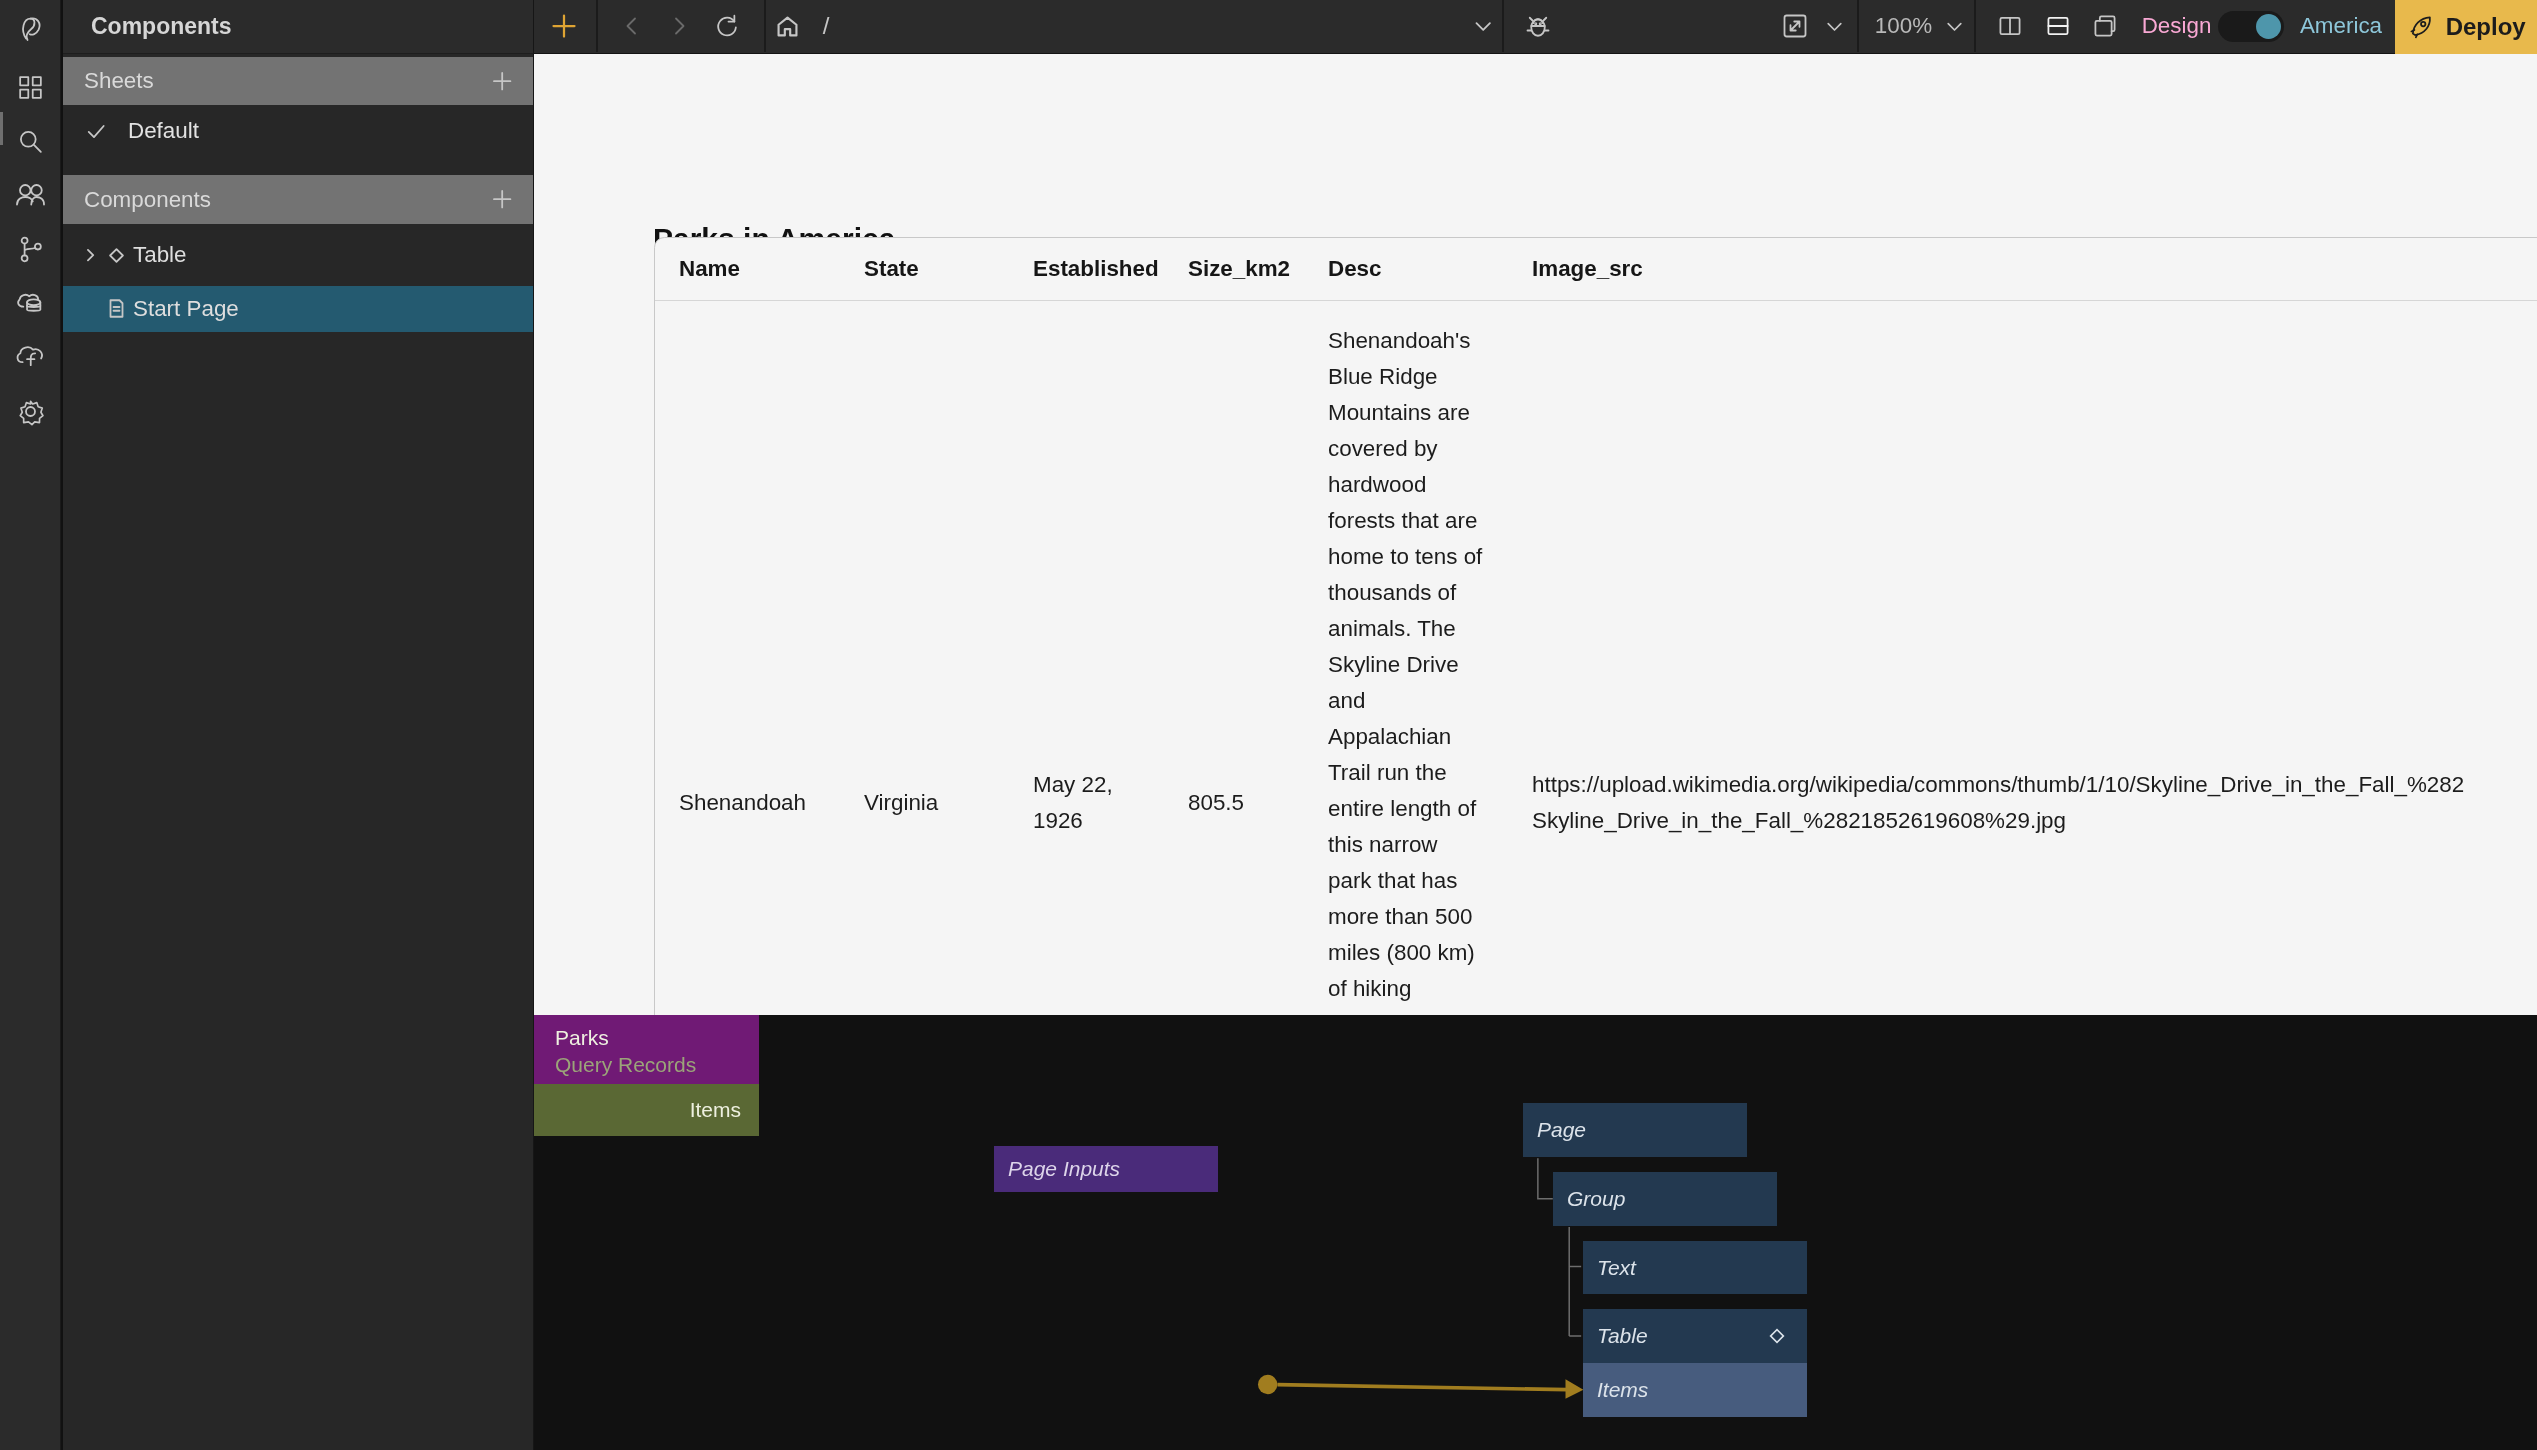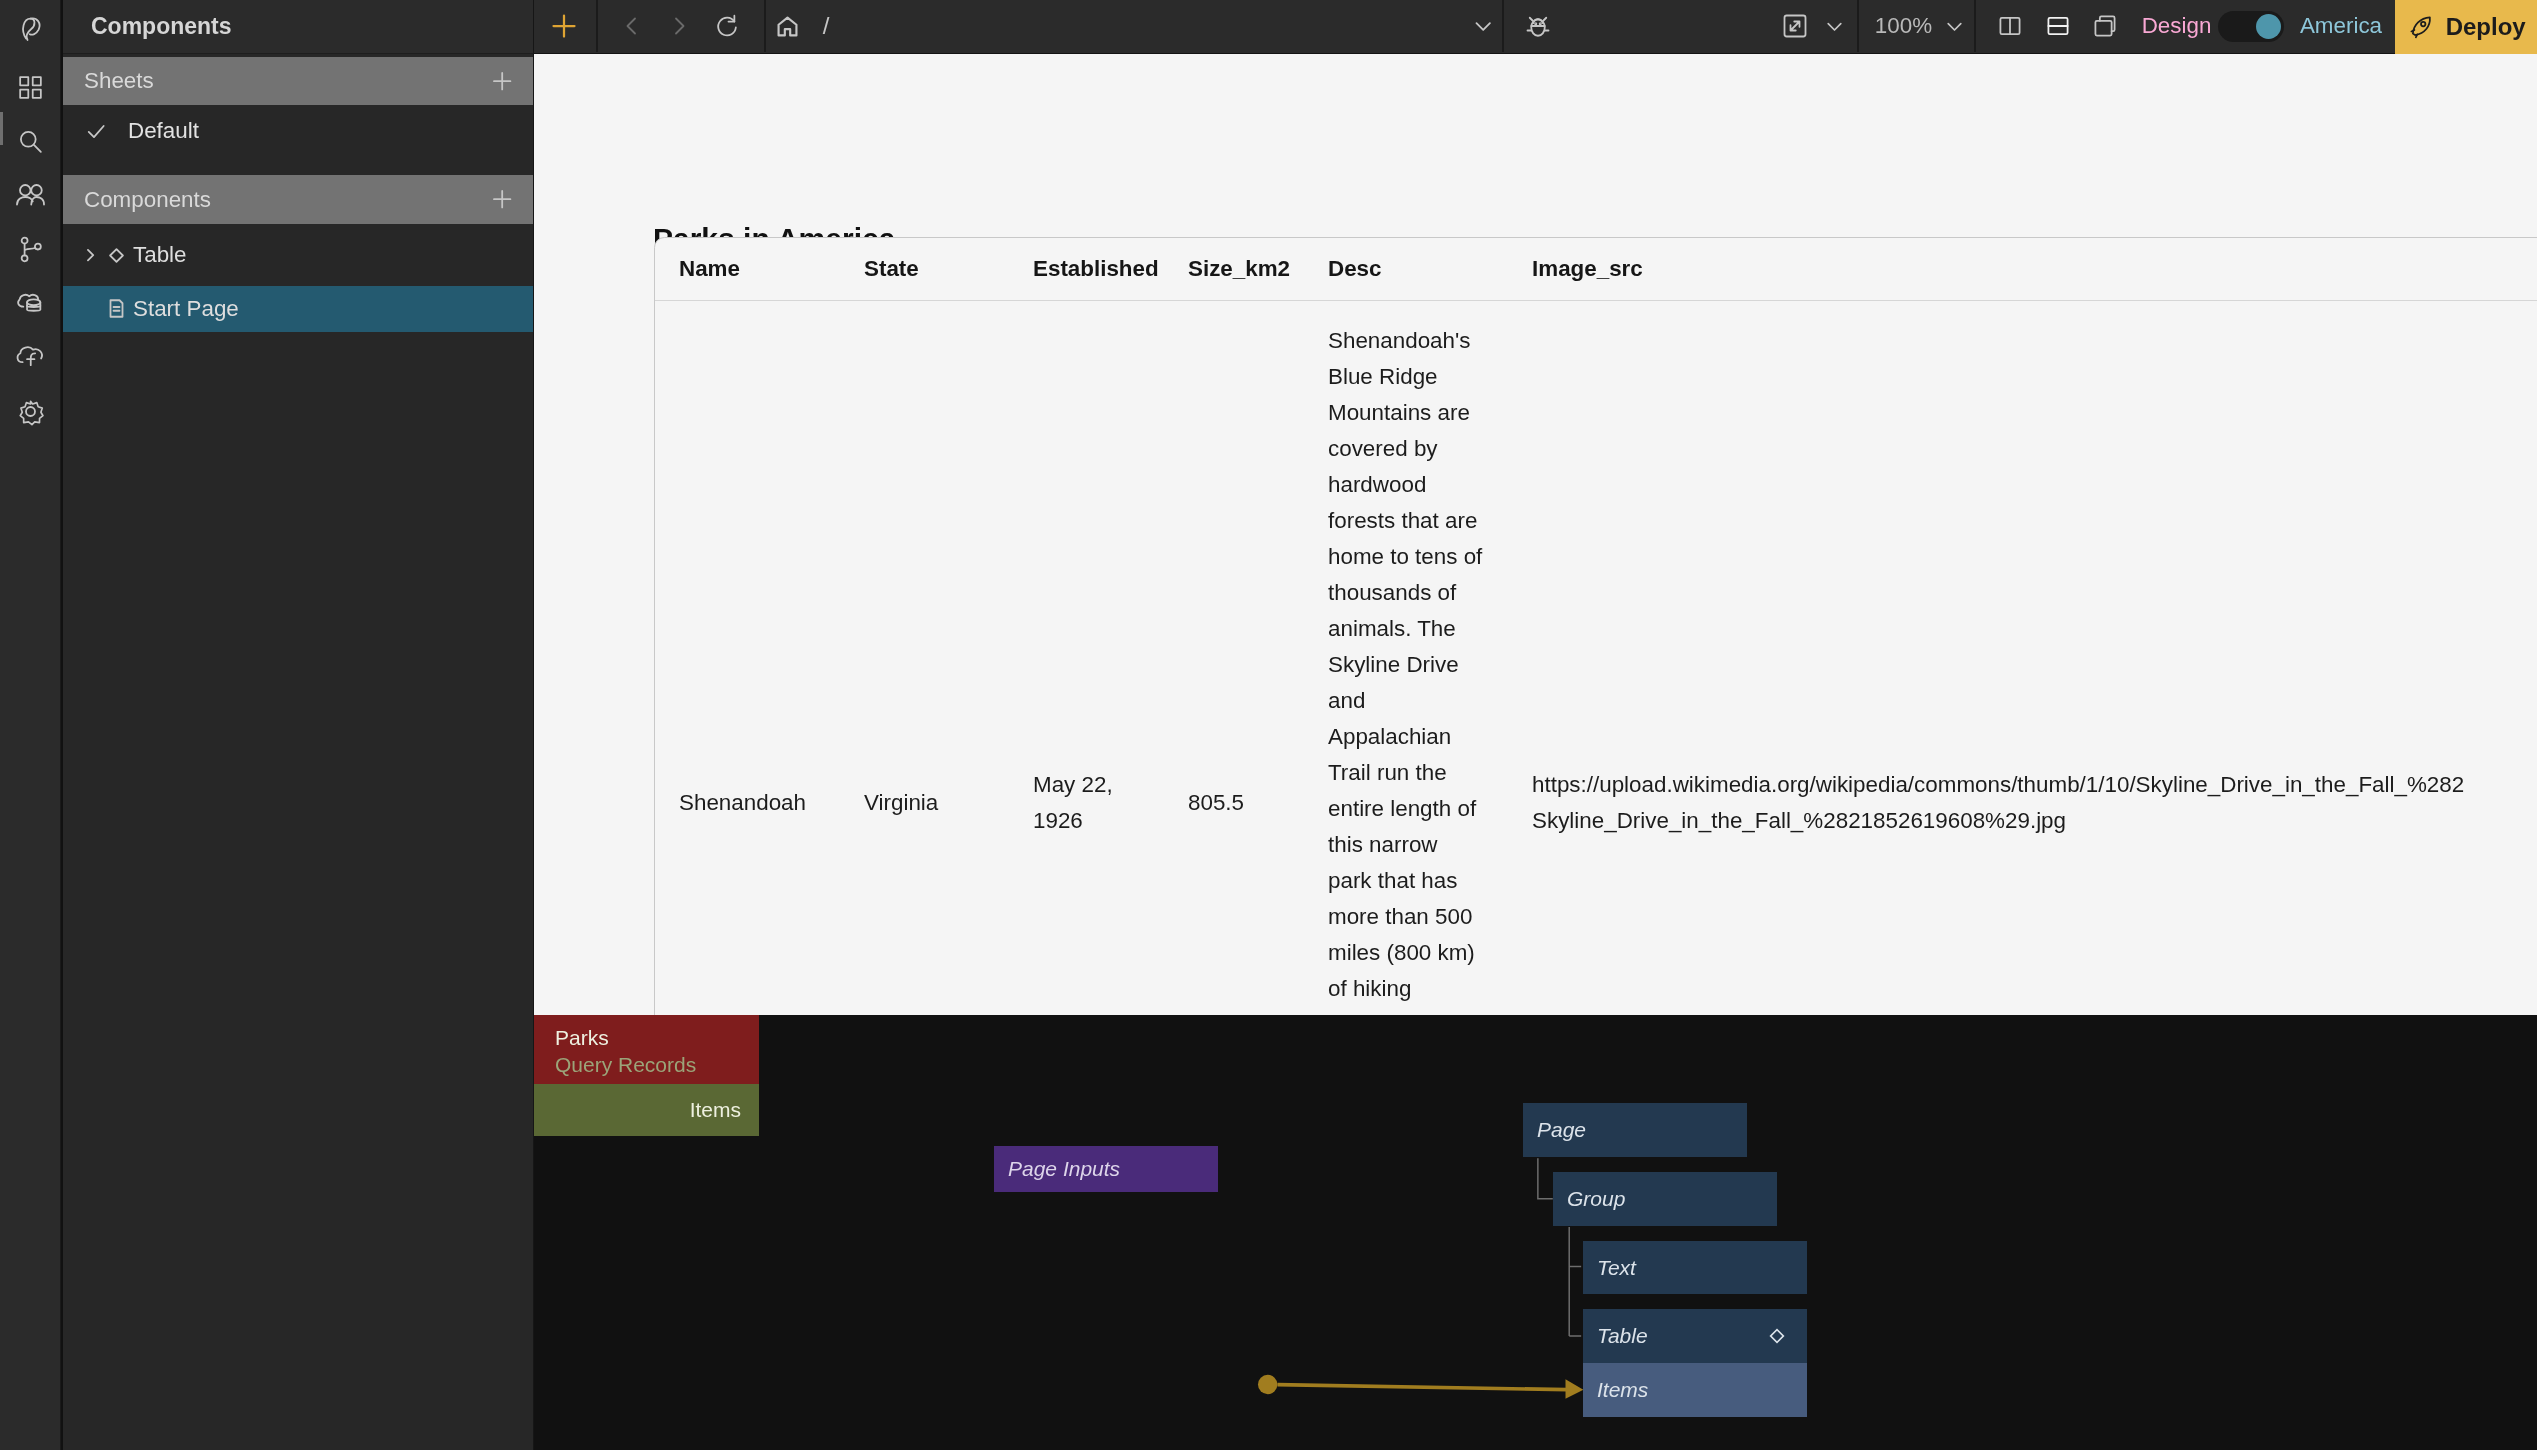--- a/index.html
+++ b/index.html
@@ -107,21 +107,21 @@
 
   
   .inspector {
     position:absolute; left:534px; top:1015px; right:0; bottom:0;
     background:#111; overflow:hidden;
   }
   .node { position:absolute; font-size:21px; display:flex; align-items:center; cursor:pointer; }
   .node .pad { padding-left:14px;font-style:italic; }
   .n-purple { left:460px; top:131px; width:224px; height:46px; background:#4a2b7a; color:#ddd5ea; }
   .n-parks { left:508px; top:272px; width:225px; cursor:pointer; }
-  .n-parks .hd { background:#7f1d1d; height:69px; padding:9px 0 0 21px; color:#eef0e0; font-size:21px; line-height:27px; }
+  .n-parks .hd { background:#701a75; height:69px; padding:9px 0 0 21px; color:#eef0e0; font-size:21px; line-height:27px; }
   .n-parks .hd .sub { color:#9ba479; }
   .n-parks .port-row {
     background:#5a6834; height:52px; display:flex; align-items:center;
     justify-content:flex-end; padding-right:18px; color:#eef0e0; font-size:21px;
   }
   .n-blue { width:224px; height:54px; background:#233950; color:#dce3ea; }
   .n-page  { left:989px; top:88px; }
   .n-group { left:1019px; top:157px; }
   .n-text  { left:1049px; top:226px; height:53px; }
   .n-table { left:1049px; top:294px; justify-content:space-between; padding-right:18px; }

